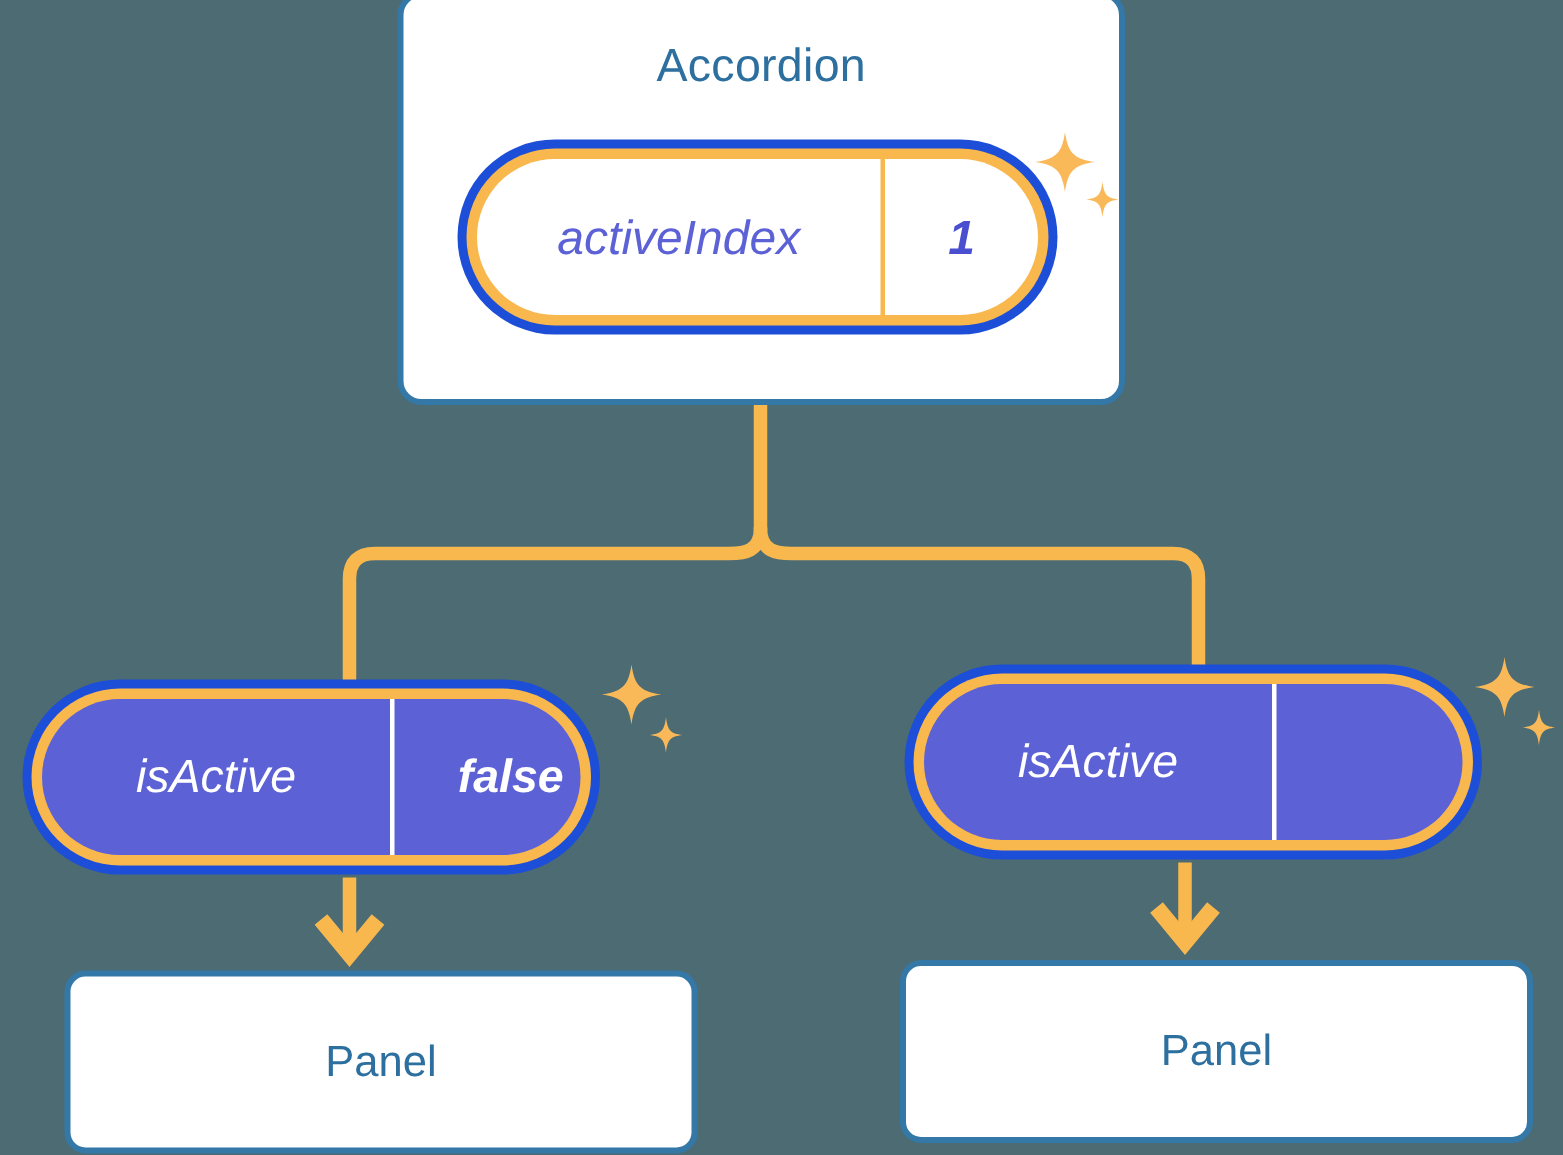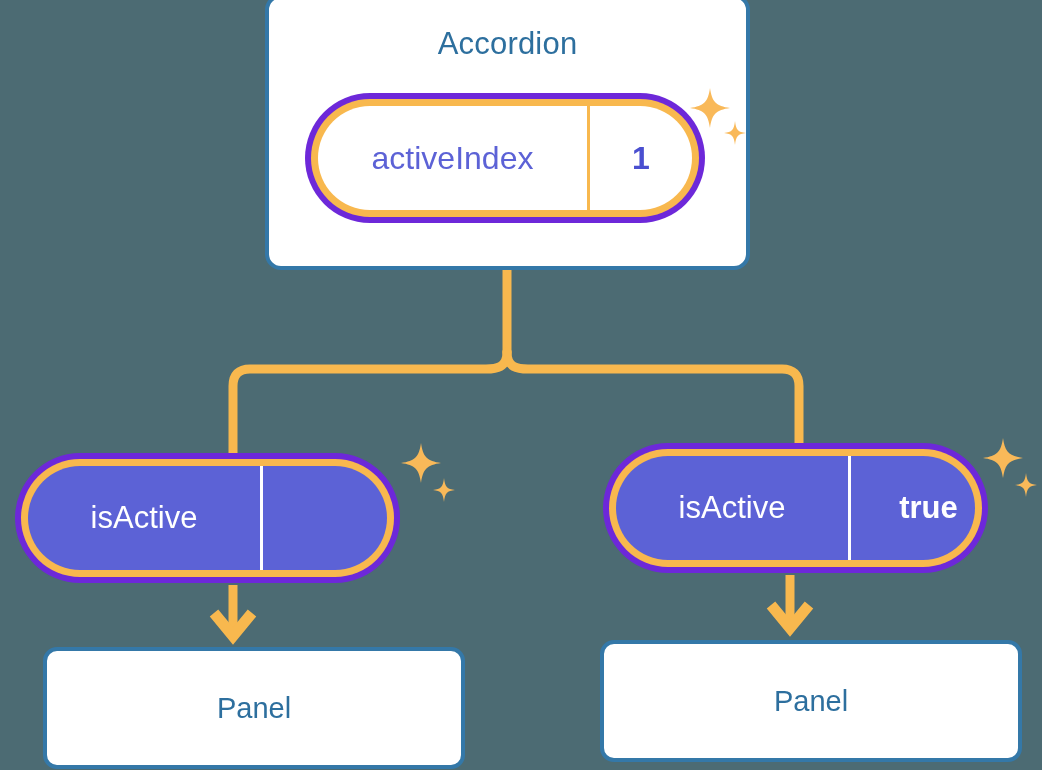--- a/index.html
+++ b/index.html
@@ -33,23 +33,24 @@
     font-size:31px;
     color:#2d6f9e;
     letter-spacing:.2px;
   }
 
   
   .pill{
     position:absolute;
     box-sizing:border-box;
     border-radius:999px;
-    background:#6d28d9;            
+    background:#1d4ed8;            
     padding:6px;
     z-index:4;
+    font-style:italic;
   }
   .pill-mid{
     box-sizing:border-box;
     width:100%;height:100%;
     border-radius:999px;
     background:#f8b84e;            
     padding:7px;
   }
   .pill-inner{
     box-sizing:border-box;
@@ -127,38 +128,38 @@
 
   <svg class="spark" style="left:686px;top:86px;" width="62" height="64" viewBox="0 0 62 64">
     <path d="M24,2 C26,16 30,20 44,22 C30,24 26,28 24,42 C22,28 18,24 4,22 C18,20 22,16 24,2 Z" fill="#f9b959"></path>
     <path d="M49,35 C50,44 52,46 60,47 C52,48 50,50 49,59 C48,50 46,48 38,47 C46,46 48,44 49,35 Z" fill="#f9b959"></path>
   </svg>
 
   <div class="pill leaf-pill" id="left-pill">
     <div class="pill-mid">
       <div class="pill-inner">
         <div class="pill-key">isActive</div>
+        <div class="pill-val">false</div>
       </div>
     </div>
   </div>
 
   <svg class="spark" style="left:398px;top:440px;" width="60" height="64" viewBox="0 0 60 64">
     <path d="M23,3 C25,17 29,21 43,23 C29,25 25,29 23,43 C21,29 17,25 3,23 C17,21 21,17 23,3 Z" fill="#f9b959"></path>
     <path d="M46,38 C47,47 49,49 57,50 C49,51 47,53 46,62 C45,53 43,51 35,50 C43,49 45,47 46,38 Z" fill="#f9b959"></path>
   </svg>
 
   <div class="card panel" id="left-panel">
     <div class="panel-label">Panel</div>
   </div>
 
   <div class="pill leaf-pill" id="right-pill">
     <div class="pill-mid">
       <div class="pill-inner">
         <div class="pill-key">isActive</div>
-        <div class="pill-val">true</div>
       </div>
     </div>
   </div>
 
   <svg class="spark" style="left:980px;top:435px;" width="60" height="64" viewBox="0 0 60 64">
     <path d="M23,3 C25,17 29,21 43,23 C29,25 25,29 23,43 C21,29 17,25 3,23 C17,21 21,17 23,3 Z" fill="#f9b959"></path>
     <path d="M46,38 C47,47 49,49 57,50 C49,51 47,53 46,62 C45,53 43,51 35,50 C43,49 45,47 46,38 Z" fill="#f9b959"></path>
   </svg>
 
   <div class="card panel" id="right-panel">

